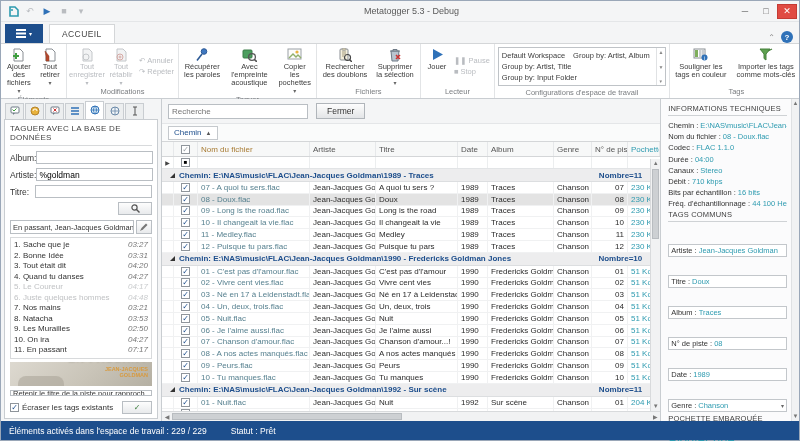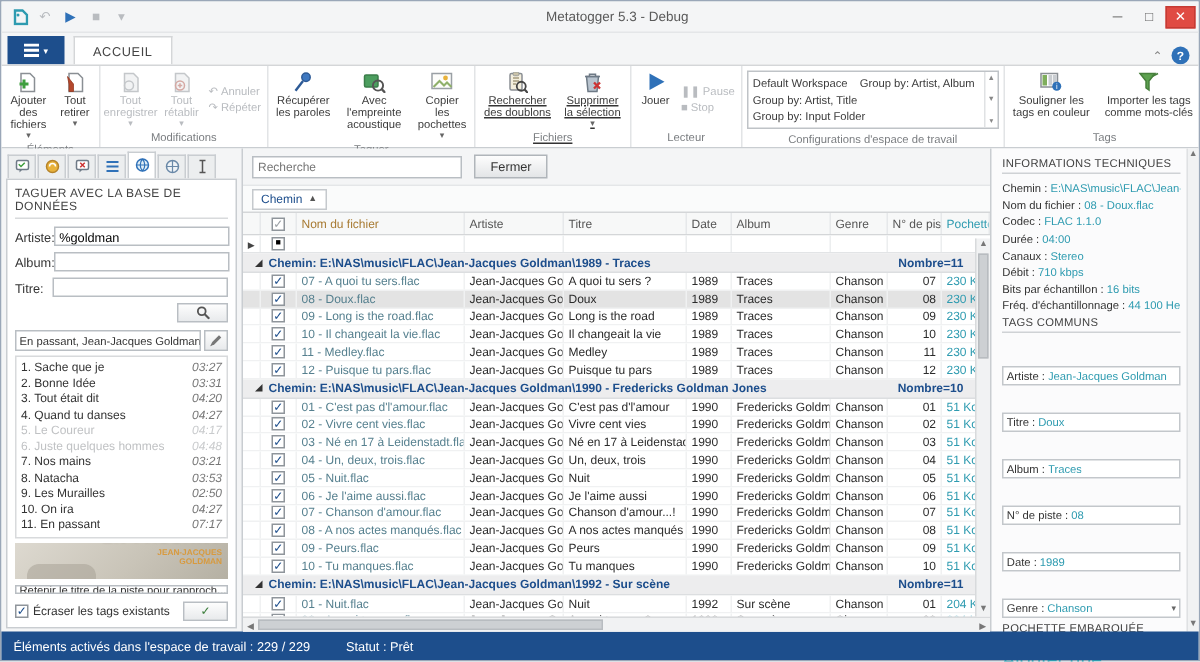--- a/index.html
+++ b/index.html
@@ -279,21 +279,21 @@
                 <path d="M2 10 l4 -4 3 3 2 -2 3 3" fill="none" stroke="#8fb06a" stroke-width="1.4"></path>
               </svg>
             </span>
           <span>Copier les pochettes</span>
             <span class="caret">▾</span>
         </div>
       </div>
       <div class="rlabel">Taguer</div>
     </div>
 
-    <div class="rgroup" style="width:104px;text-decoration:underline;">
+    <div class="rgroup" style="width:104px;">
       <div class="rbtns">
         <div class="bigbtn" style="width:52px;">
           <span class="ic">
               <svg width="14" height="14" viewBox="0 0 14 14">
                 <rect x="2" y="1" width="8" height="11" rx="1" fill="#f4efdd" stroke="#8a8f94"></rect>
                 <rect x="4" y="0" width="4" height="2.5" rx="1" fill="#c9c2a8" stroke="#8a8f94" stroke-width=".5"></rect>
                 <path d="M4 4 h4 M4 6 h4 M4 8 h2" stroke="#a59c7e"></path>
                 <circle cx="9.5" cy="9.5" r="3" fill="none" stroke="#444" stroke-width="1.2"></circle>
                 <path d="M11.7 11.7 L14 14" stroke="#444" stroke-width="1.5"></path>
               </svg>
@@ -430,26 +430,26 @@
           </div>
           <div class="sidetab">
             <span><svg width="10" height="10" viewBox="0 0 10 10">
                 <path d="M5 1 v8 M3 1 h4 M3 9 h4" stroke="#555" fill="none"></path>
               </svg></span>
           </div>
         </div>
       <div class="dbpanel">
         <div class="paneltitle">TAGUER AVEC LA BASE DE DONNÉES</div>
         <div class="fldrow">
+          <label>Album:</label>
+          <input value="" style="">
+        </div>
+        <div class="fldrow">
           <label>Artiste:</label>
           <input value="%goldman" style="">
-        </div>
-        <div class="fldrow">
-          <label>Album:</label>
-          <input value="" style="">
         </div>
         <div class="fldrow">
           <label>Titre:</label>
           <input value="" style="">
         </div>
         <div class="searchrow">
           <div class="magbtn">
             <svg width="9" height="9" viewBox="0 0 9 9">
                 <circle cx="3.5" cy="3.5" r="2.6" fill="none" stroke="#555" stroke-width="1.2"></circle>
                 <path d="M5.5 5.5 L8.5 8.5" stroke="#555" stroke-width="1.4"></path>

